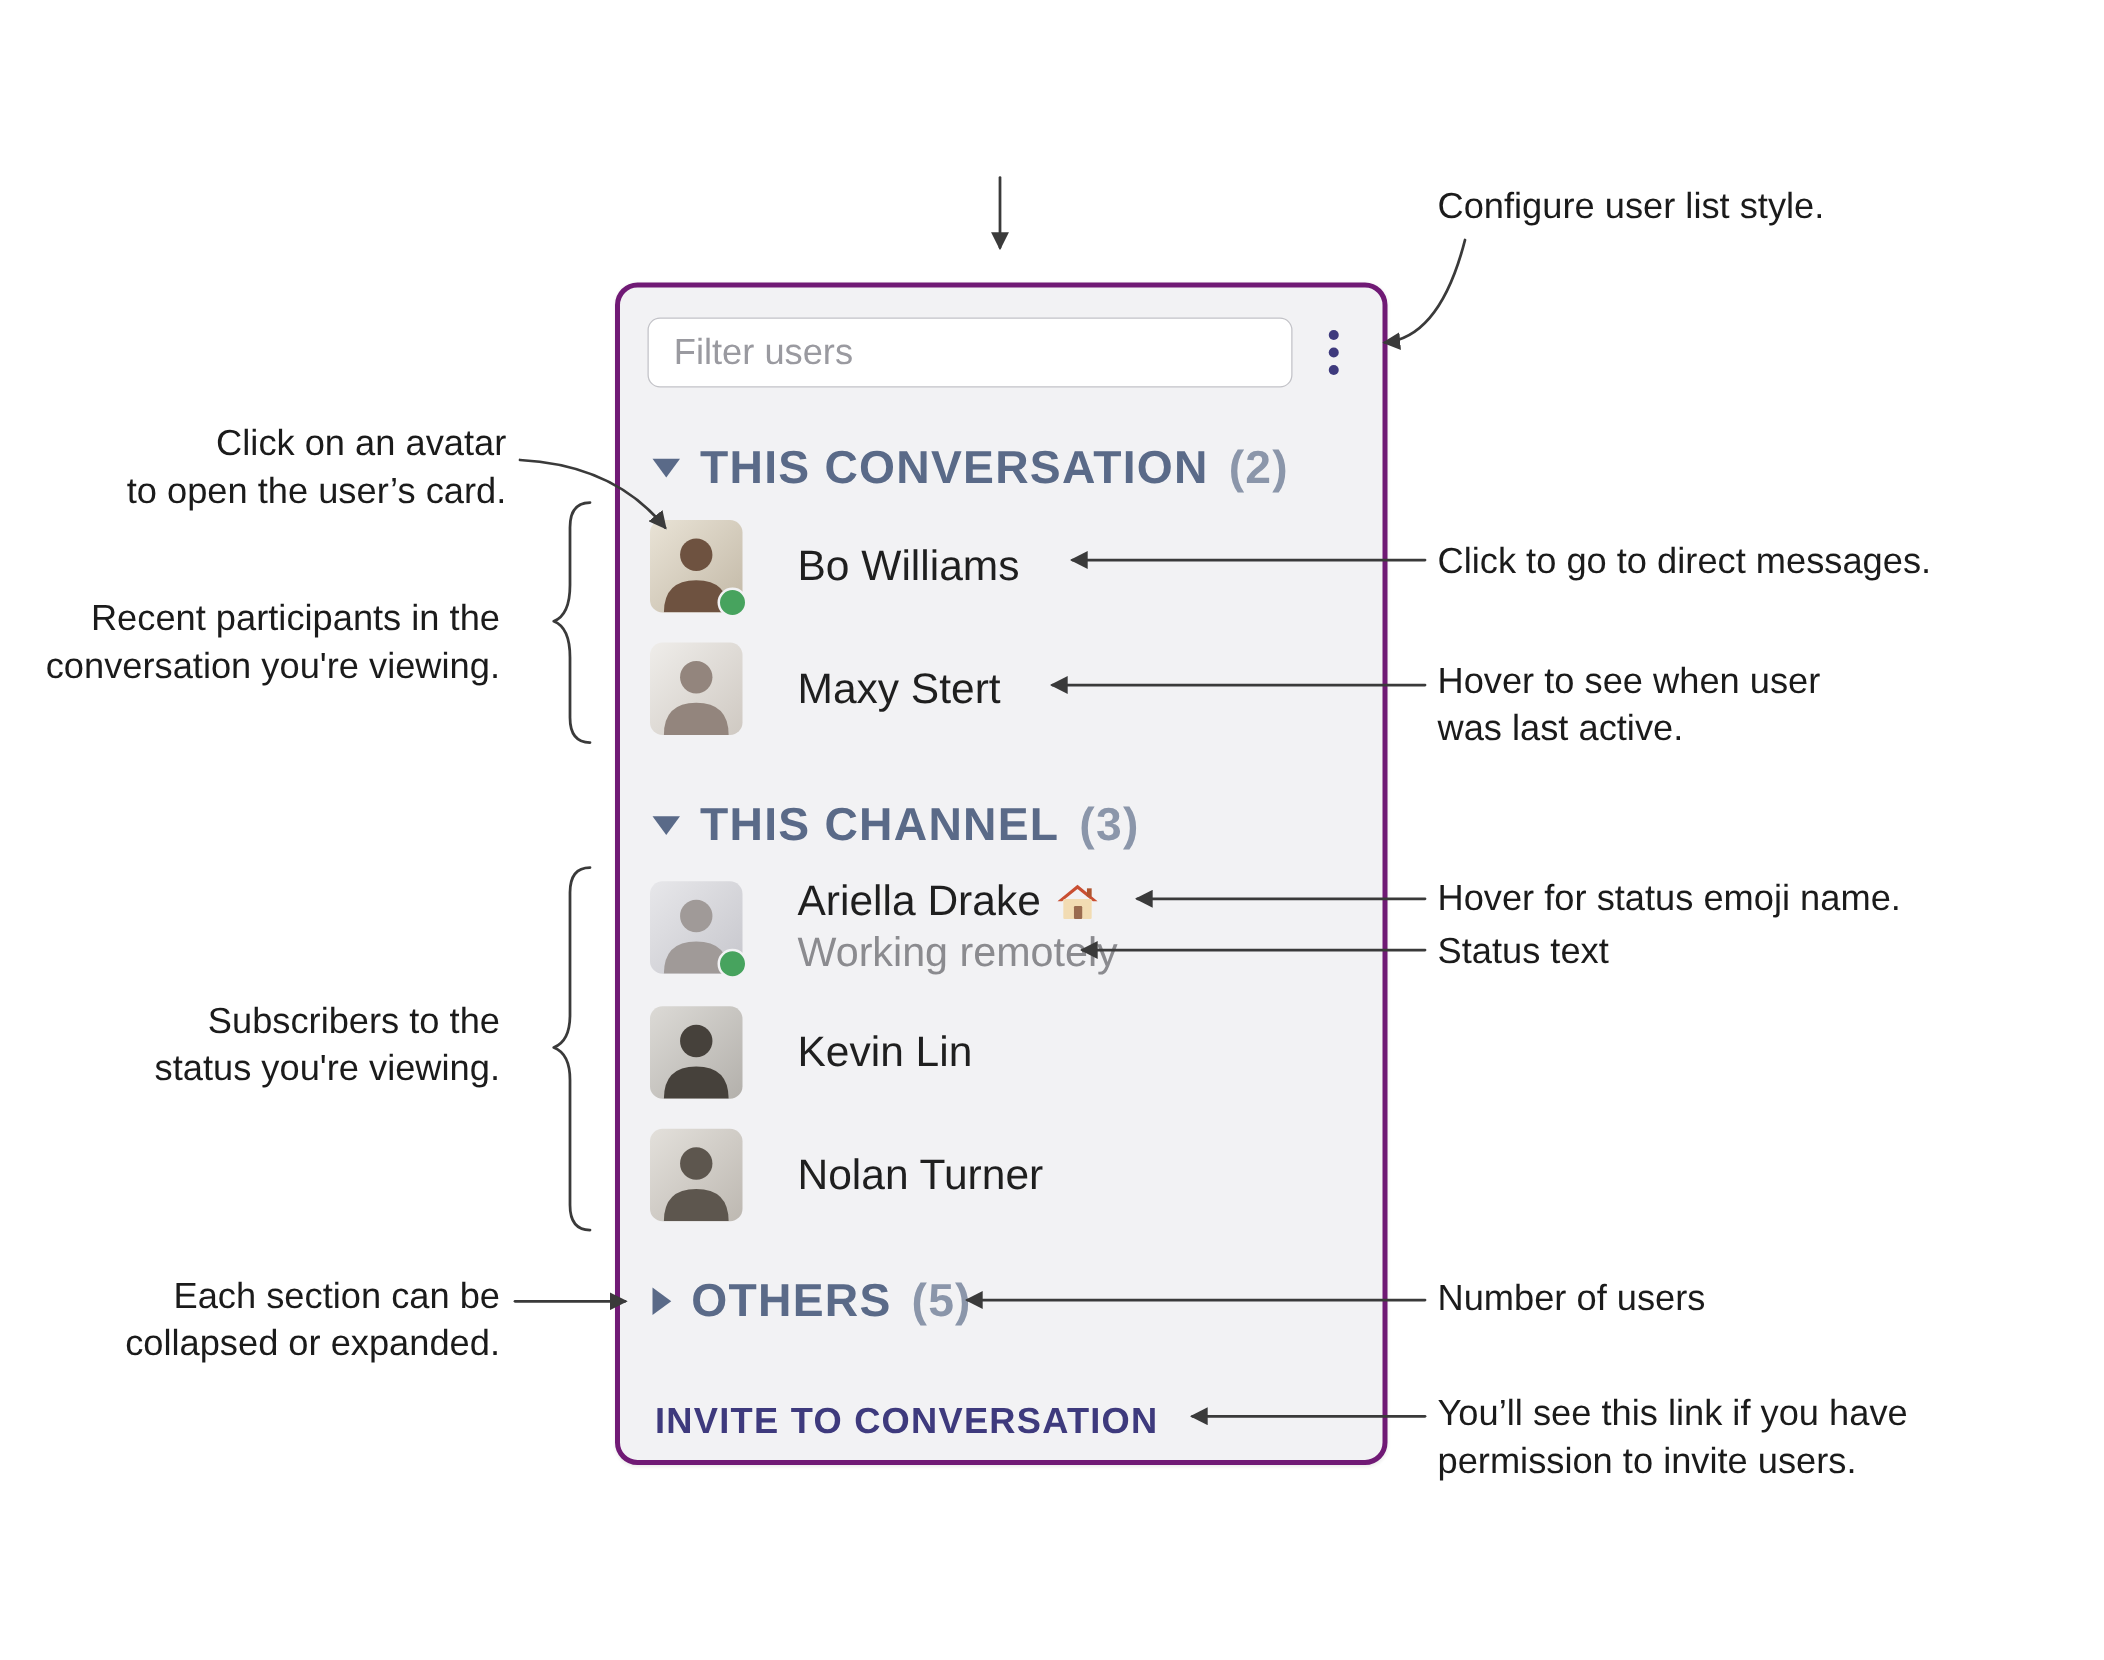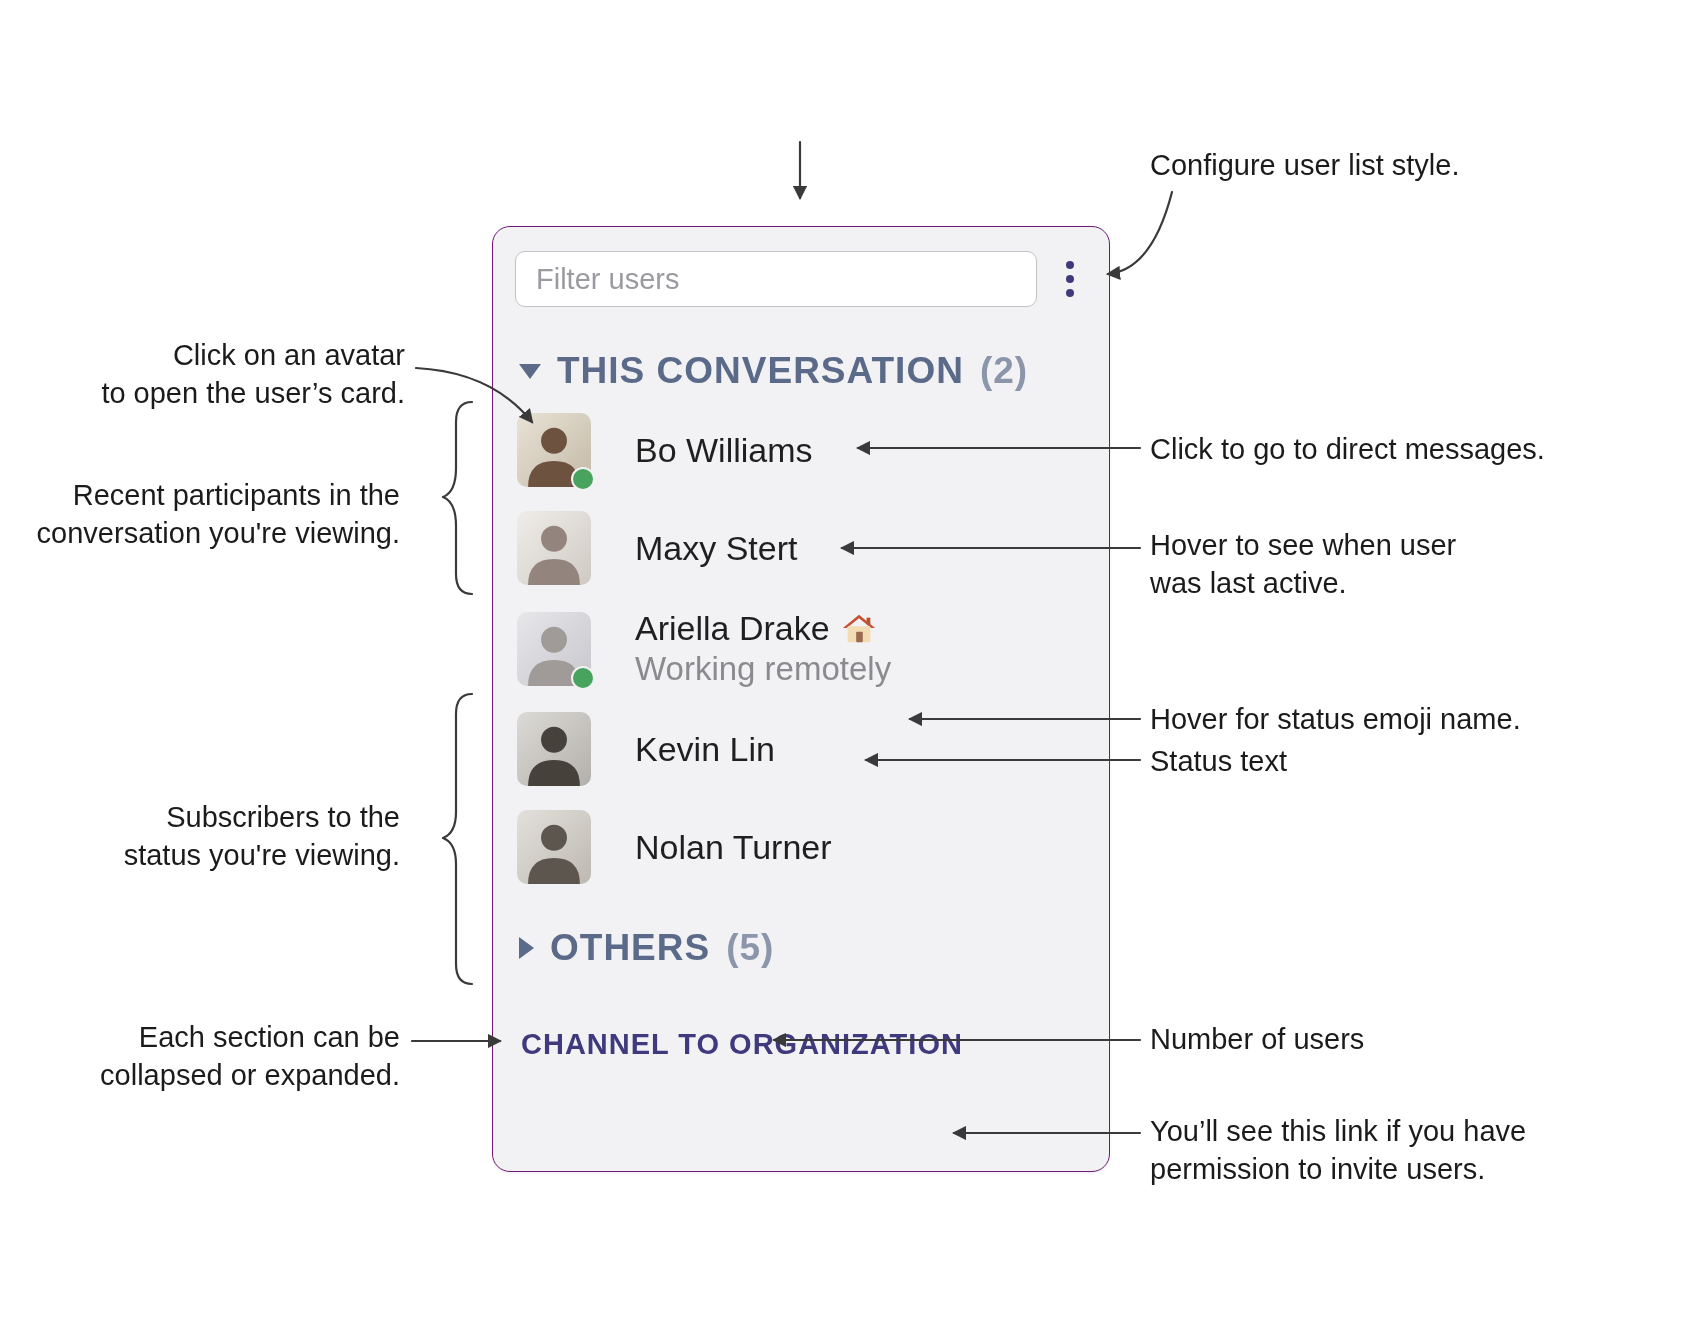--- a/index.html
+++ b/index.html
@@ -27,21 +27,21 @@
   .ann-sttext   { left:1150px; top:742px; }
   .ann-subs     { right:1283px; top:798px; }
   .ann-collapse { right:1283px; top:1018px; }
   .ann-count    { left:1150px; top:1020px; }
   .ann-invite   { left:1150px; top:1112px; }
 
   
   .panel {
     position:absolute; left:492px; top:226px; width:618px; height:946px;
     box-sizing:border-box; padding:24px 22px;
-    background:#f2f2f4; border:1px solid #701a75; border-radius:18px;
+    background:#f2f2f4; border:4px solid #701a75; border-radius:18px;
     box-shadow:0 1px 3px rgba(0,0,0,0.08); z-index:1;
   }
   .filter-row { display:flex; align-items:center; gap:16px; }
   .filter-input {
     flex:1; height:56px; box-sizing:border-box; padding:0 20px;
     font-family:"Liberation Sans", sans-serif; font-size:29px; color:#222;
     background:#ffffff; border:1px solid #c2c2c7; border-radius:10px; outline:none;
   }
   .filter-input::placeholder { color:#9a9aa0; }
   .kebab {
@@ -180,20 +180,25 @@
           <svg viewBox="0 0 80 80">
               <circle class="sil" cx="40" cy="30" r="14"></circle>
               <path class="sil" d="M12 80 Q12 52 40 52 Q68 52 68 80 Z"></path>
             </svg>
         </span>
       </div>
       <div class="user-name">Maxy Stert</div>
     </div>
 
     
+    <div class="section-header second">
+      <span class="tri tri-down"></span>
+      <span class="sec-label">THIS CHANNEL</span>
+      <span class="sec-count">(3)</span>
+    </div>
 
     <div class="user-row">
       <div class="avatar av-3">
         <span class="photo">
           <svg viewBox="0 0 80 80">
               <circle class="sil" cx="40" cy="30" r="14"></circle>
               <path class="sil" d="M12 80 Q12 52 40 52 Q68 52 68 80 Z"></path>
             </svg>
         </span>
         <span class="presence"></span>
@@ -238,16 +243,16 @@
       <div class="user-name">Nolan Turner</div>
     </div>
 
     
     <div class="section-header others">
       <span class="tri tri-right"></span>
       <span class="sec-label">OTHERS</span>
       <span class="sec-count">(5)</span>
     </div>
 
-    <div class="invite-link">CHANNEL TO ORGANIZATION</div>
+    <div class="invite-link">INVITE TO CONVERSATION</div>
 
   </div>
 </div>
 
 </body></html>

